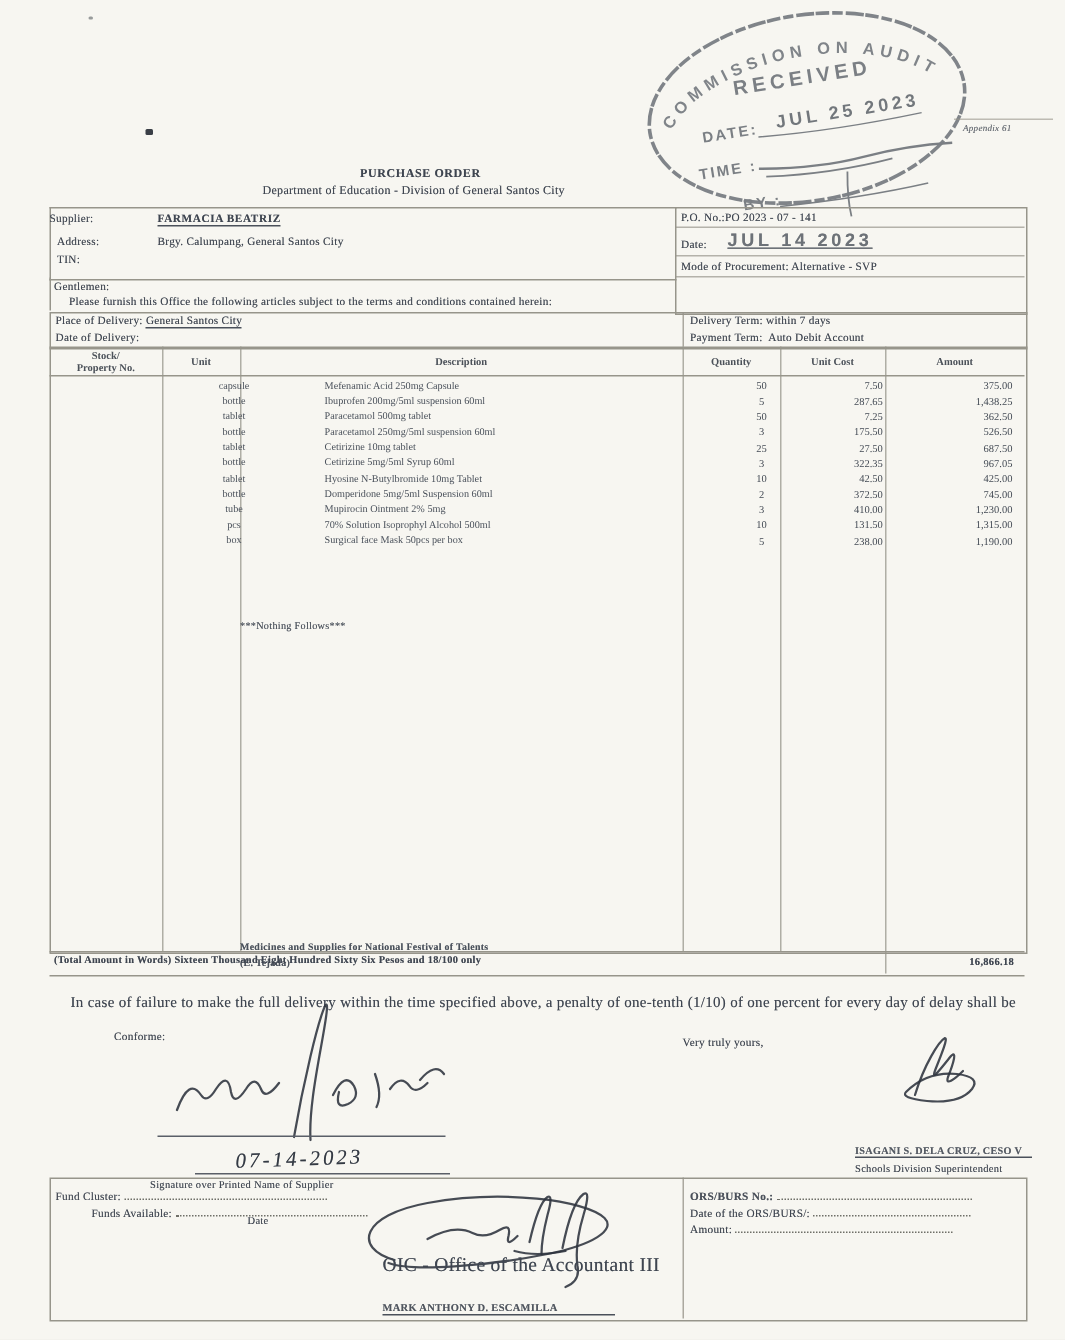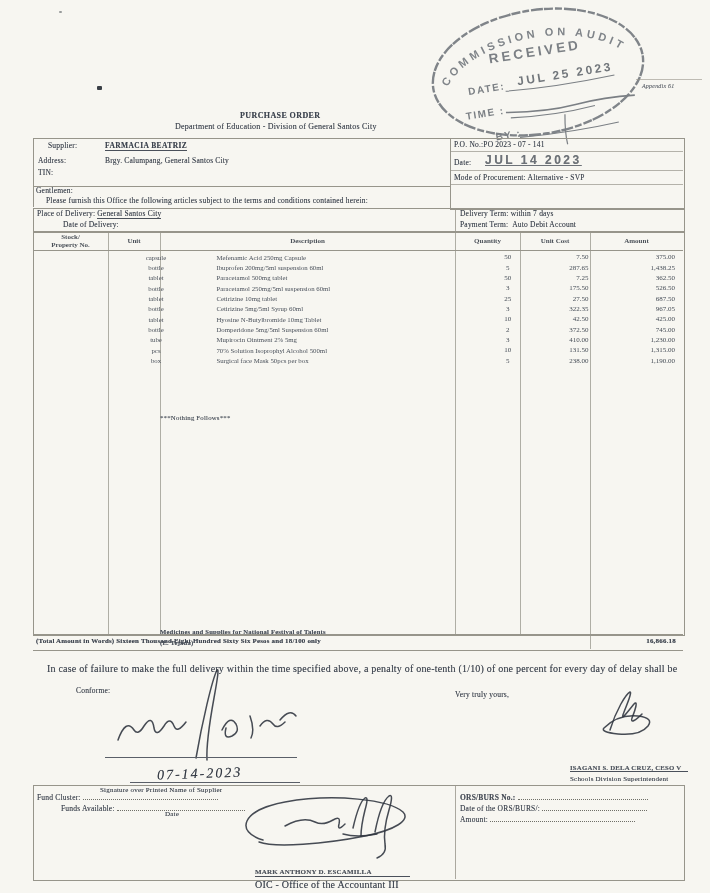--- a/index.html
+++ b/index.html
@@ -62,21 +62,21 @@
   </svg>
 
   <div class="ln ln-h" style="left:636px;top:79px;width:66px;opacity:.6;"></div>
   <div class="txt" style="left:642px;top:83px;font-size:6px;font-style:italic;color:#6a6f76;">Appendix 61</div>
 
   <div class="txt bold center" style="left:240px;top:84px;width:210px;font-size:8px;letter-spacing:.4px;">PURCHASE ORDER</div>
   <div class="txt center" style="left:175px;top:95px;width:380px;font-size:8px;">Department of Education - Division of General Santos City</div>
 
   <div class="abs" style="left:33px;top:138px;width:417px;height:47px;
        border:1px solid #97958b;border-right:none;"></div>
-  <div class="txt" style="left:48px;top:141px;">Supplier:</div>
+  <div class="txt" style="left:33px;top:141px;">Supplier:</div>
   <div class="txt bold under" style="left:105px;top:141px;letter-spacing:.4px;">FARMACIA BEATRIZ</div>
   <div class="txt" style="left:38px;top:156px;">Address:</div>
   <div class="txt" style="left:105px;top:156px;">Brgy. Calumpang, General Santos City</div>
   <div class="txt" style="left:38px;top:168px;">TIN:</div>
 
   <div class="abs" style="left:450px;top:138px;width:233px;height:70px;border:1px solid #97958b;"></div>
   <div class="ln ln-h" style="left:450px;top:151px;width:233px;opacity:.7;"></div>
   <div class="ln ln-h" style="left:450px;top:170px;width:233px;opacity:.7;"></div>
   <div class="ln ln-h" style="left:450px;top:184px;width:233px;opacity:.7;"></div>
   <div class="txt" style="left:454px;top:140px;font-family:Liberation Serif, serif;">
@@ -92,21 +92,21 @@
   <div class="abs" style="left:33px;top:185px;width:417px;height:22px;border-left:1px solid #97958b;border-bottom:none;"></div>
   <div class="txt" style="left:36px;top:186px;">Gentlemen:</div>
   <div class="txt" style="left:46px;top:196px;">Please furnish this Office the following articles subject to the terms and conditions contained herein:</div>
 
   <div class="abs" style="left:33px;top:208px;width:650px;height:23px;border:1px solid #97958b;"></div>
   <div class="ln ln-v" style="left:455px;top:208px;height:23px;opacity:.8;"></div>
   <div class="txt" style="left:37px;top:209px;">
     <span>Place of Delivery:</span>
     <span class="under">General Santos City</span>
   </div>
-  <div class="txt" style="left:37px;top:220px;margin-left:26px;">Date of Delivery:</div>
+  <div class="txt" style="left:37px;top:220px;">Date of Delivery:</div>
   <div class="txt" style="left:460px;top:209px;">
     <span>Delivery Term:</span>
     <span>within 7 days</span>
   </div>
   <div class="txt" style="left:460px;top:220px;">
     <span>Payment Term:</span>&nbsp;
     <span>Auto Debit Account</span>
   </div>
 
   <div class="abs" style="left:33px;top:231px;width:650px;height:403px;border:1px solid #97958b;"></div>
@@ -281,21 +281,21 @@
   </div>
 
   <svg style="left:225px;top:788px;" width="215" height="78" viewBox="0 0 215 78">
     <path class="sig-stroke" d="M38,52 C10,44 16,22 60,14 C110,5 165,12 178,24 C186,32 170,42 140,48 C100,56 50,60 34,54"></path>
     <path class="sig-stroke" d="M60,38 q18,-10 30,-4 q8,4 18,-2 q8,-5 6,4 q-2,8 6,0"></path>
     <path class="sig-stroke" d="M128,40 q6,-26 12,-30 q4,-2 0,12 q-4,16 -4,26"></path>
     <path class="sig-stroke" d="M150,44 q6,-30 14,-36 q5,-3 0,14 q-6,20 -4,34 q2,10 -8,14"></path>
     <path class="sig-stroke" d="M118,46 q14,4 34,0" opacity=".7"></path>
   </svg>
   <div class="txt bold under center" style="left:255px;top:841px;width:155px;font-size:7px;color:#50565f;">MARK ANTHONY D. ESCAMILLA</div>
-  <div class="txt center" style="left:255px;top:852px;width:155px;font-size:10px;">OIC - Office of the Accountant III</div>
+  <div class="txt center" style="left:255px;top:808px;width:155px;font-size:13px;">OIC - Office of the Accountant III</div>
 
   <div class="txt bold" style="left:460px;top:791px;color:#4a505a;">
     <span>ORS/BURS No.:</span>
     <span class="dots" style="width:130px;"></span>
   </div>
   <div class="txt" style="left:460px;top:802px;">
     <span>Date of the ORS/BURS/:</span>
     <span class="dots" style="width:105px;"></span>
   </div>
   <div class="txt" style="left:460px;top:813px;">

